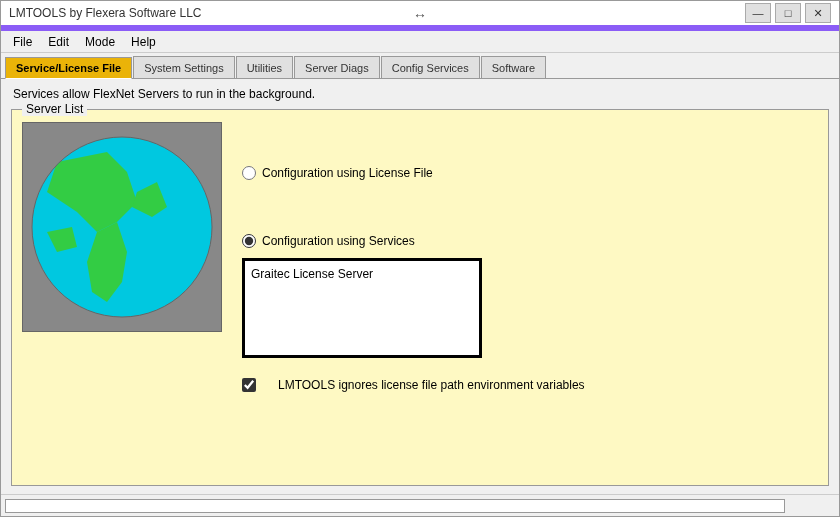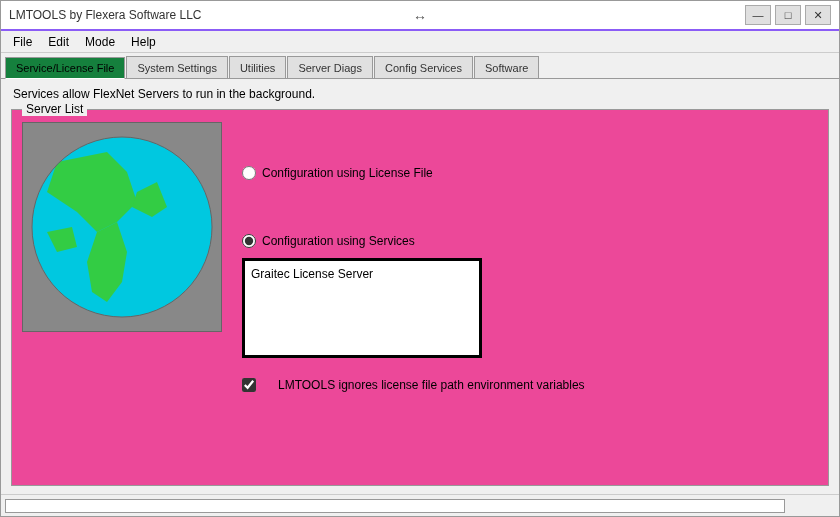--- a/index.html
+++ b/index.html
@@ -16,21 +16,21 @@
     }
 
     
     #title-bar {
       background: #fff;
       height: 30px;
       display: flex;
       align-items: center;
       justify-content: space-between;
       padding: 0 8px;
-      border-bottom: 2px solid #8b5cf6;
+      border-bottom: 6px solid #8b5cf6;
       user-select: none;
     }
     #title-text {
       font-size: 12px;
       color: #333;
     }
     #title-controls {
       display: flex;
       gap: 4px;
     }
@@ -81,47 +81,47 @@
       background: #e0e0e0;
       cursor: pointer;
       font-size: 11px;
       color: #333;
       white-space: nowrap;
       height: 22px;
       display: flex;
       align-items: center;
     }
     .tab.active {
-      background: #15803d;
+      background: #eab308;
       border-bottom: 1px solid #fff;
       margin-bottom: -1px;
       z-index: 1;
       color: #000;
-      font-weight: normal;
+      font-weight: bold;
     }
 
     
     #main-content {
       flex: 1;
       background: #f0f0f0;
       padding: 8px 10px;
       display: flex;
       flex-direction: column;
     }
     #description-text {
       font-size: 12px;
       color: #000;
       margin-bottom: 8px;
       padding-left: 2px;
     }
 
     
     #server-list-group {
       border: 1px solid #999;
-      background: #ec4899;
+      background: #fef9c3;
       padding: 12px 10px 10px 10px;
       position: relative;
       flex: 1;
     }
     #server-list-legend {
       position: absolute;
       top: -8px;
       left: 10px;
       background: #f0f0f0;
       padding: 0 4px;

